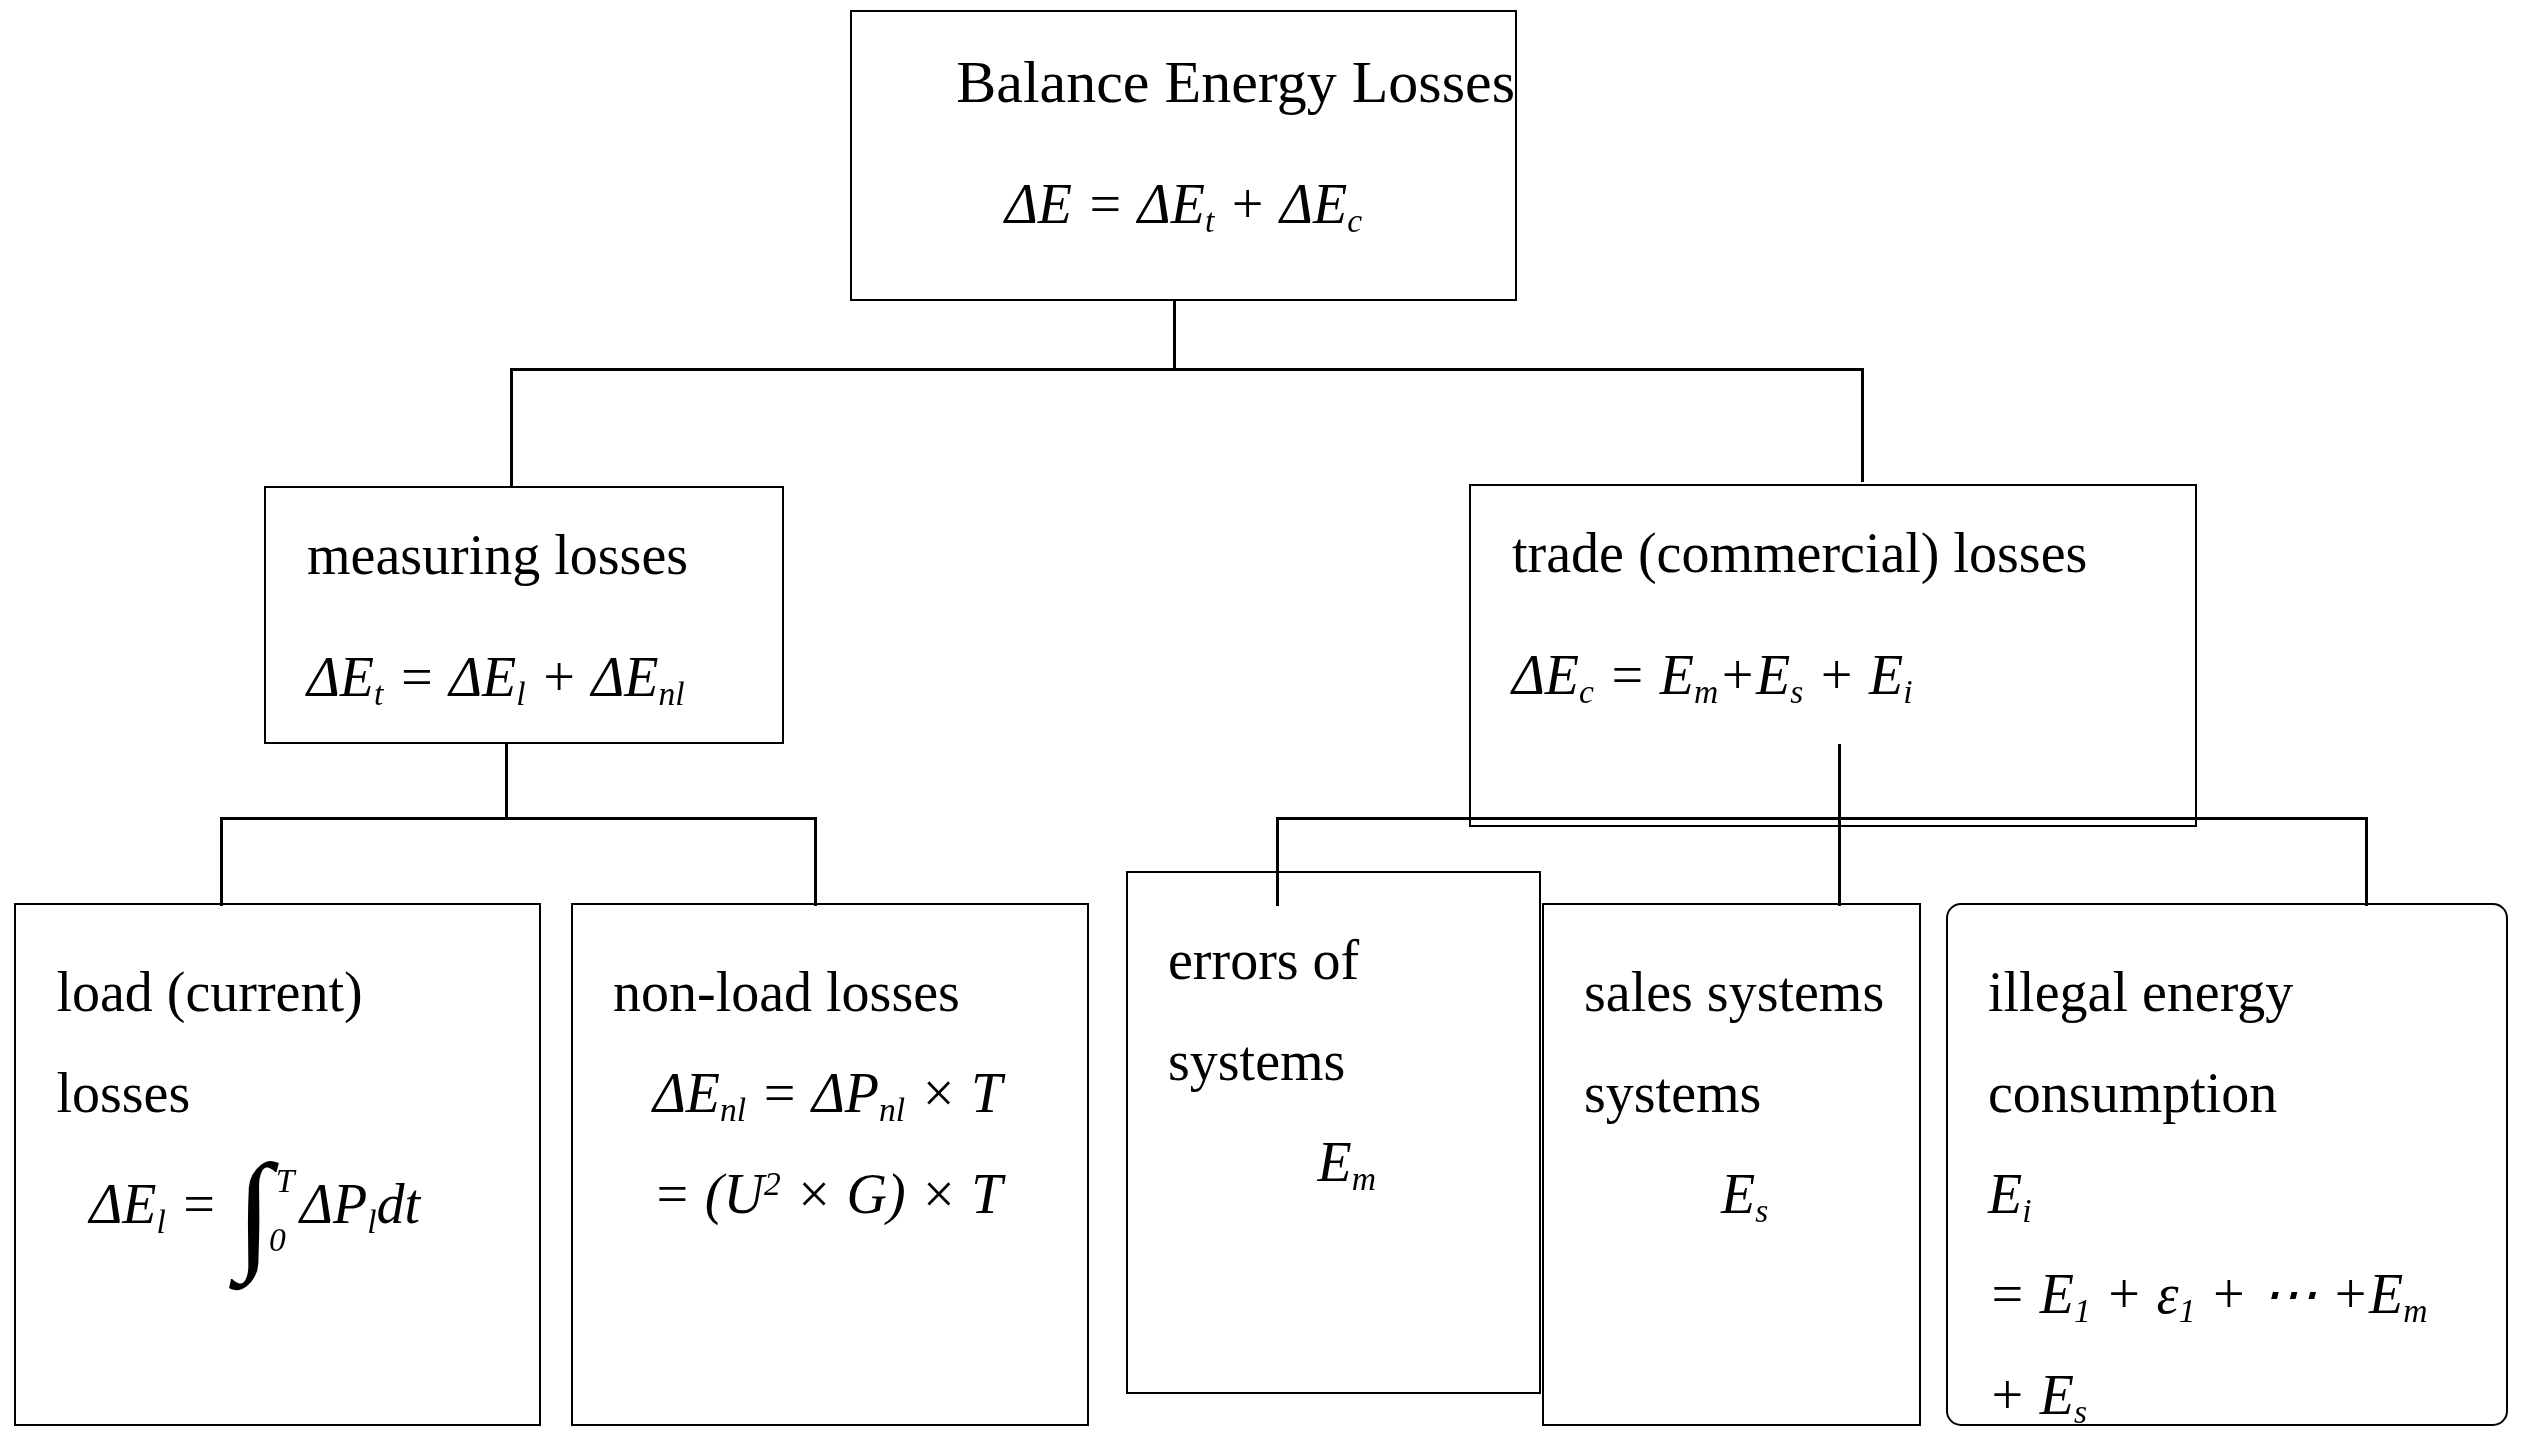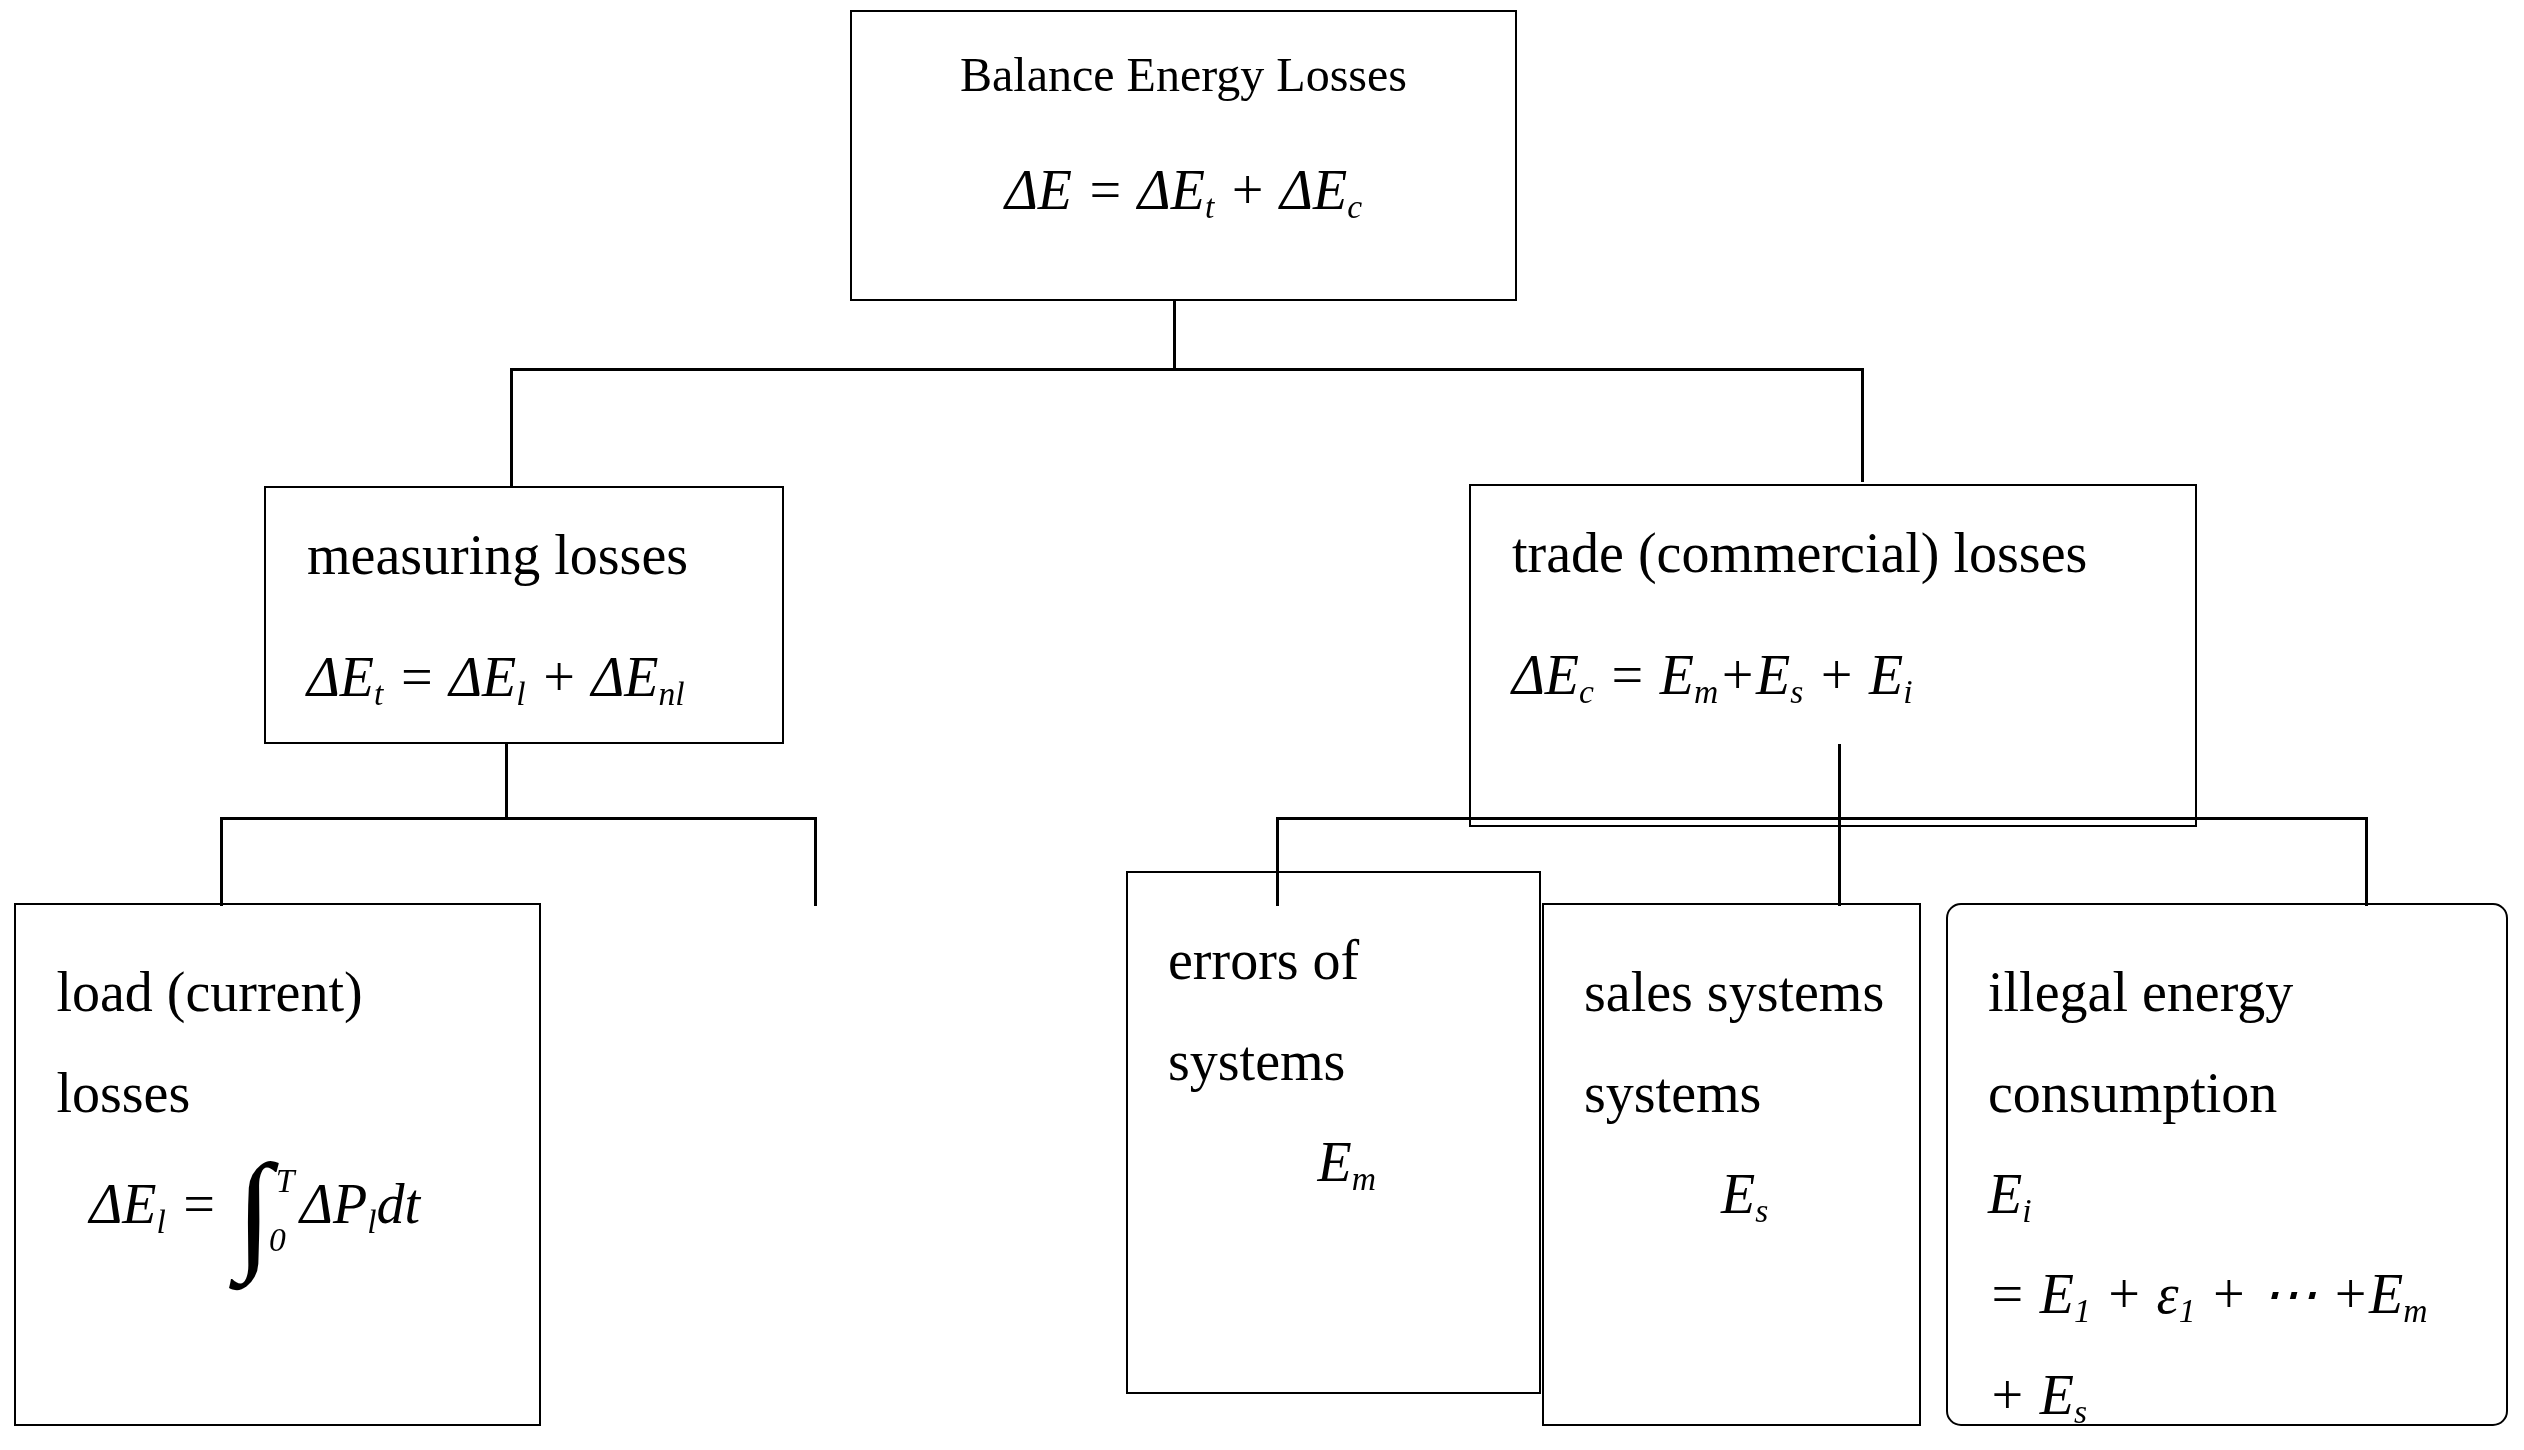--- a/index.html
+++ b/index.html
@@ -23,21 +23,21 @@
 
   .title { white-space:nowrap; }
 
   
   .fm, .fm span, .fm sub, .fm sup { font-style:italic; }
   .fm sub { font-size:0.6em; vertical-align:-0.28em; line-height:0; }
   .fm sup { font-size:0.6em; vertical-align:0.55em; line-height:0; }
 
   
   .root-box { text-align:center; padding-top:34px; }
-  .root-box .title { font-size:48px; line-height:1.2; }
+  .root-box .title { font-size:60px; line-height:1.2;text-align:right; }
   .root-box .formula { margin-top:36px; }
 
   
   .mid-box { padding:34px 20.5px 0 41px; }
   .mid-box .title { line-height:1.2; }
   .mid-box .formula { margin-top:38px; white-space:nowrap; }
 
   
   .leaf-box { padding:37px 13.7px 0 40px; }
 
@@ -89,20 +89,29 @@
       <span>ΔE</span><sub>l</sub><span> = </span><span class="intwrap">
           <span class="intsign">∫</span>
           <span class="intlims">
             <span class="lim-top">T</span>
             <span class="lim-bot">0</span>
           </span>
         </span><span>ΔP</span><sub>l</sub><span>dt</span>
     </div>
   </div>
 
+  <div class="box leaf-box nonload-box" style="left:571px; top:903px; width:518px; height:523px;">
+    <div class="title">non-load losses</div>
+    <div class="formula fm">
+      <span>ΔE</span><sub>nl</sub><span> = ΔP</span><sub>nl</sub><span> × T</span>
+    </div>
+    <div class="formula fm">
+      <span>= (U</span><sup>2</sup><span> × G) × T</span>
+    </div>
+  </div>
 
   <div class="box leaf-box" style="left:1126px; top:871px; width:415px; height:523px;">
     <div class="title">errors of</div>
     <div class="title">systems</div>
     <div class="formula fm sym-center">
       <span>E</span><sub>m</sub>
     </div>
   </div>
 
   <div class="box leaf-box" style="left:1542px; top:903px; width:379px; height:523px;">

